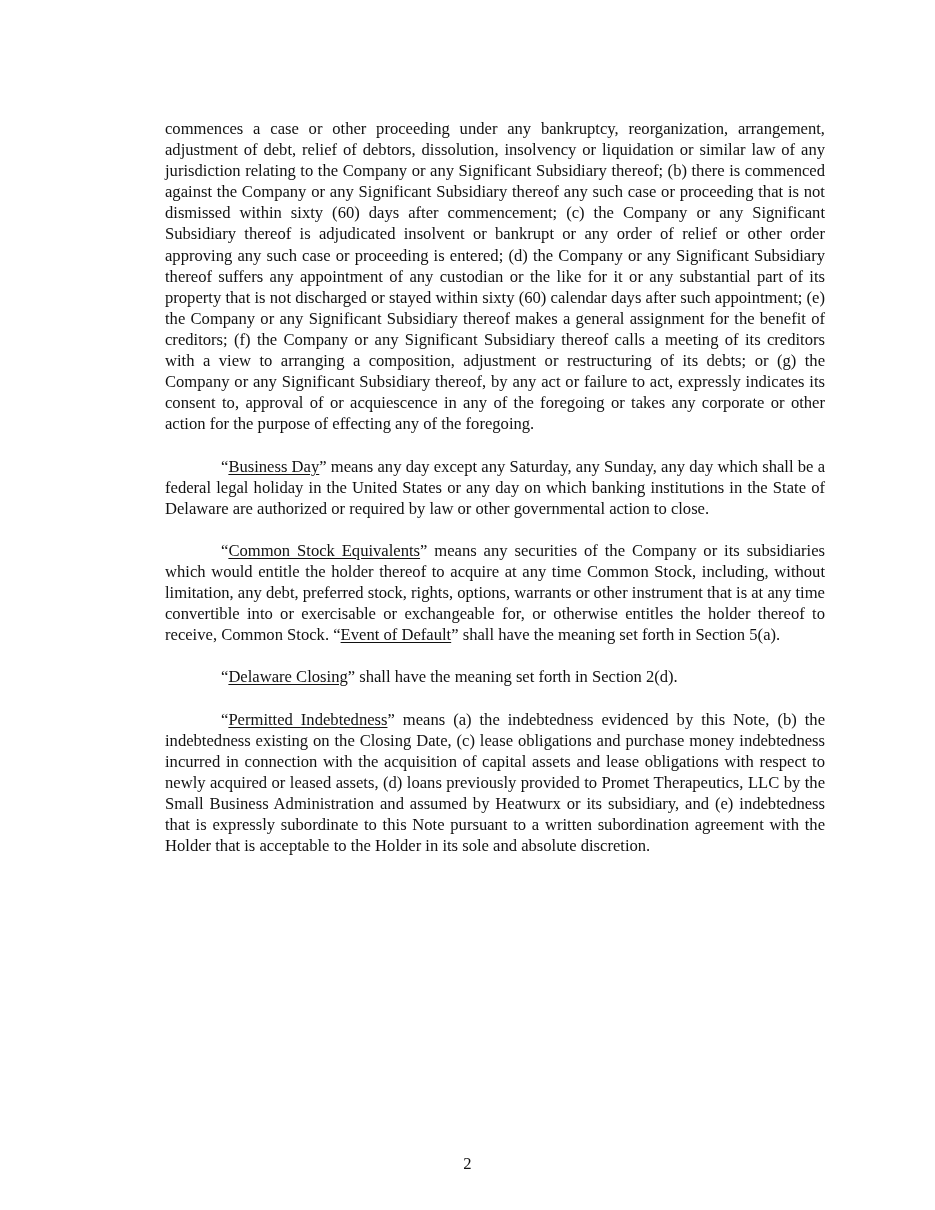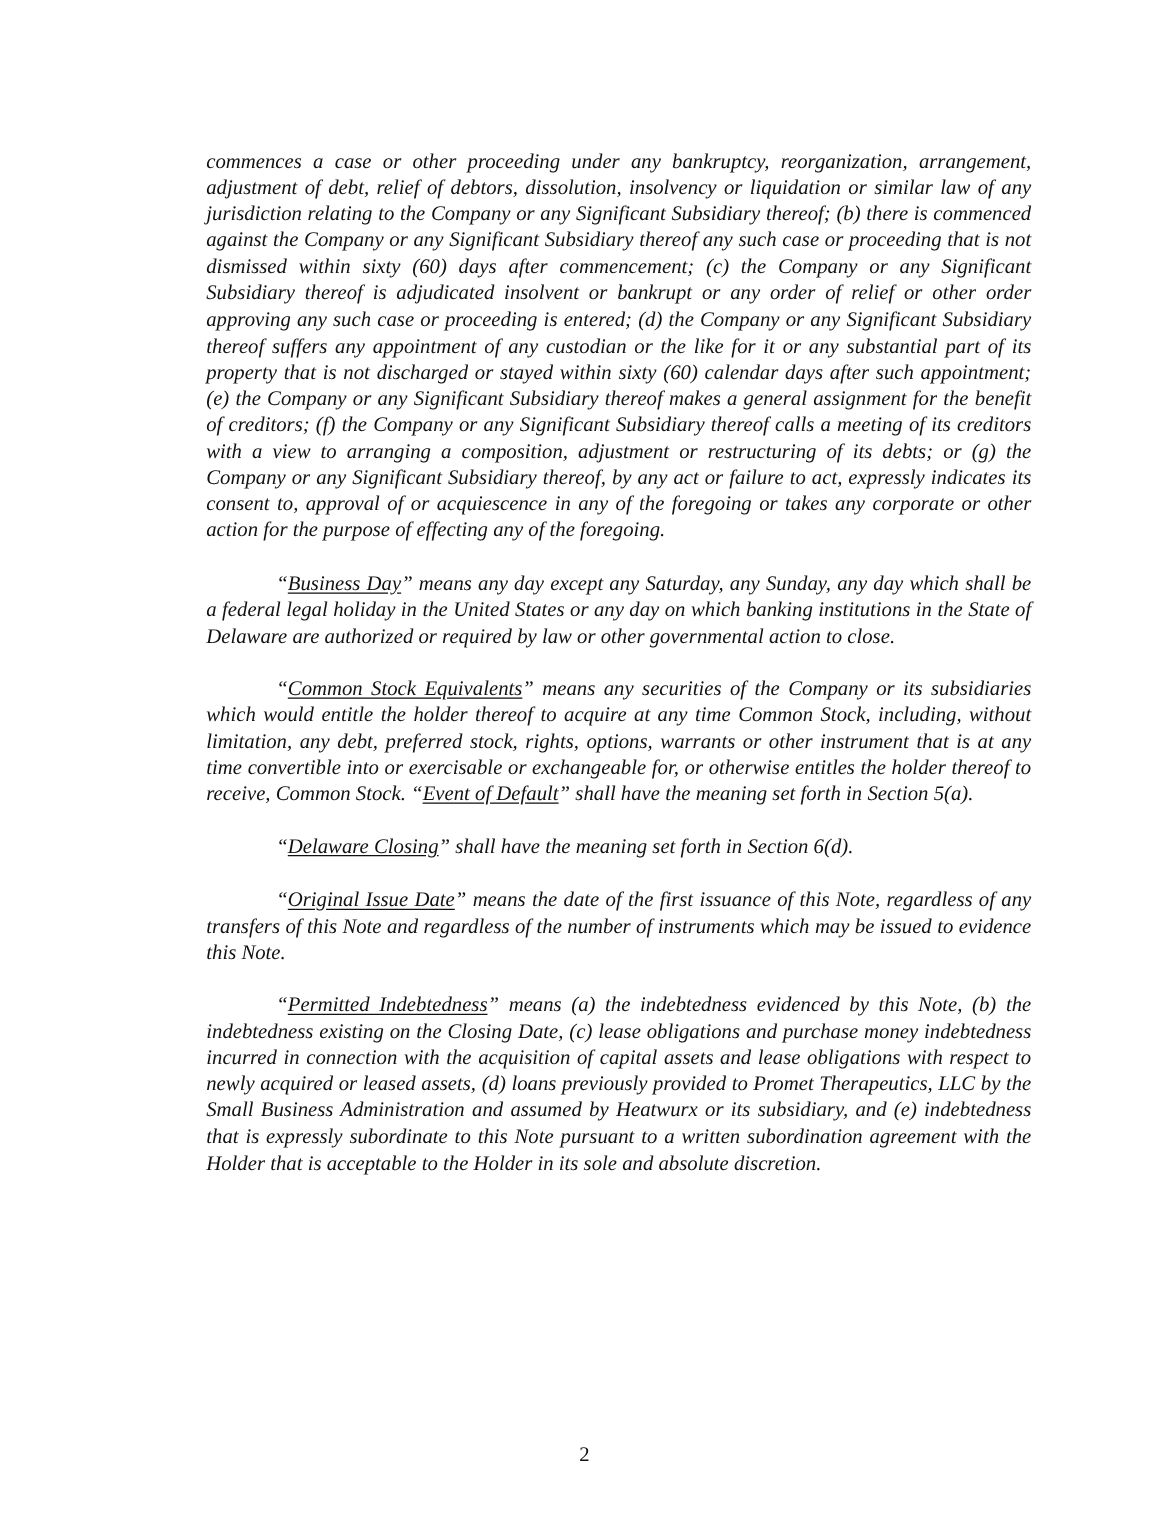--- a/index.html
+++ b/index.html
@@ -1,19 +1,19 @@
 <!DOCTYPE html>
 <html><head>
 <meta charset="utf-8">
 <style>
   html, body { margin:0; padding:0; background:#ffffff; }
   body { width:935px; height:1210px; position:relative; overflow:hidden; }
   .page { position:absolute; left:165px; top:118px; width:660px;
     font-family:"Liberation Serif", serif; font-size:16.6px; line-height:21.1px; color:#111; }
-  .para { margin:0 0 21.1px 0; text-align:justify;font-style:italic; }
+  .para { margin:0 0 21.1px 0; text-align:justify; }
   .para.indent { text-indent:56px; }
   .term { text-decoration:underline; text-underline-offset:2px; }
   .page-number { position:absolute; left:0; width:935px; top:1154px; text-align:center;
     font-family:"Liberation Serif", serif; font-size:16.6px; color:#111; }
 </style>
 </head>
 <body>
 
 <div class="page">
   <p class="para">
@@ -22,26 +22,23 @@
 
   <p class="para indent">
     <span>“</span><span class="term">Business Day</span><span>” means any day except any Saturday, any Sunday, any day which shall be a federal legal holiday in the United States or any day on which banking institutions in the State of Delaware are authorized or required by law or other governmental action to close.</span>
   </p>
 
   <p class="para indent">
     <span>“</span><span class="term">Common Stock Equivalents</span><span>” means any securities of the Company or its subsidiaries which would entitle the holder thereof to acquire at any time Common Stock, including, without limitation, any debt, preferred stock, rights, options, warrants or other instrument that is at any time convertible into or exercisable or exchangeable for, or otherwise entitles the holder thereof to receive, Common Stock. “</span><span class="term">Event of Default</span><span>” shall have the meaning set forth in Section 5(a).</span>
   </p>
 
   <p class="para indent">
-    <span>“</span><span class="term">Delaware Closing</span><span>” shall have the meaning set forth in Section 6(d).</span>
+    <span>“</span><span class="term">Delaware Closing</span><span>” shall have the meaning set forth in Section 2(d).</span>
   </p>
 
-  <p class="para indent">
-    <span>“</span><span class="term">Original Issue Date</span><span>” means the date of the first issuance of this Note, regardless of any transfers of this Note and regardless of the number of instruments which may be issued to evidence this Note.</span>
-  </p>
 
   <p class="para indent">
     <span>“</span><span class="term">Permitted Indebtedness</span><span>” means (a) the indebtedness evidenced by this Note, (b) the indebtedness existing on the Closing Date, (c) lease obligations and purchase money indebtedness incurred in connection with the acquisition of capital assets and lease obligations with respect to newly acquired or leased assets, (d) loans previously provided to Promet Therapeutics, LLC by the Small Business Administration and assumed by Heatwurx or its subsidiary, and (e) indebtedness that is expressly subordinate to this Note pursuant to a written subordination agreement with the Holder that is acceptable to the Holder in its sole and absolute discretion.</span>
   </p>
 
 </div>
 
 <div class="page-number">2</div>
 
 </body></html>

